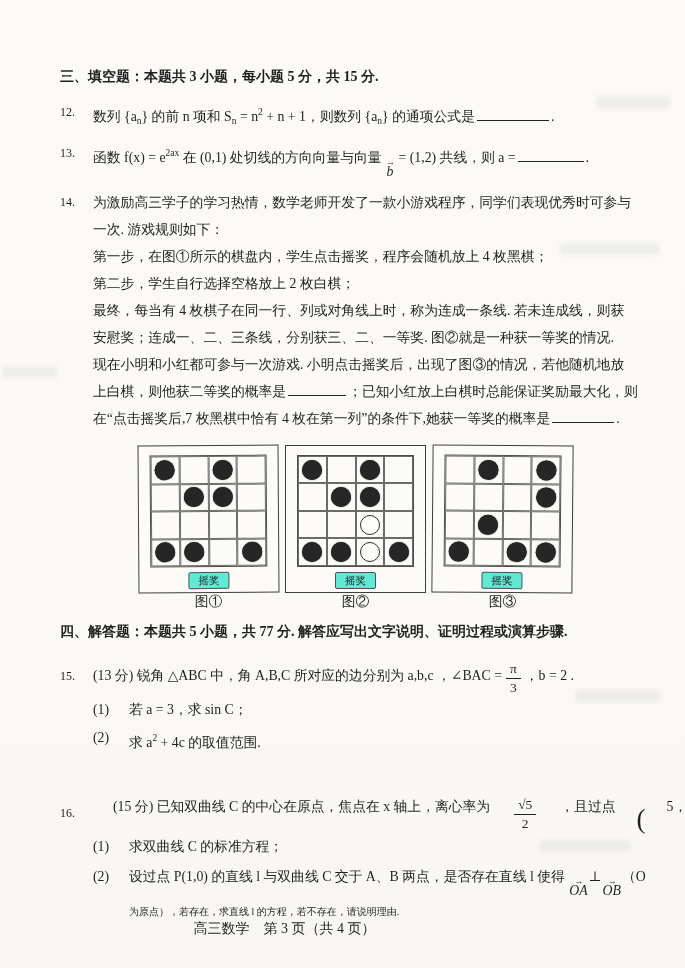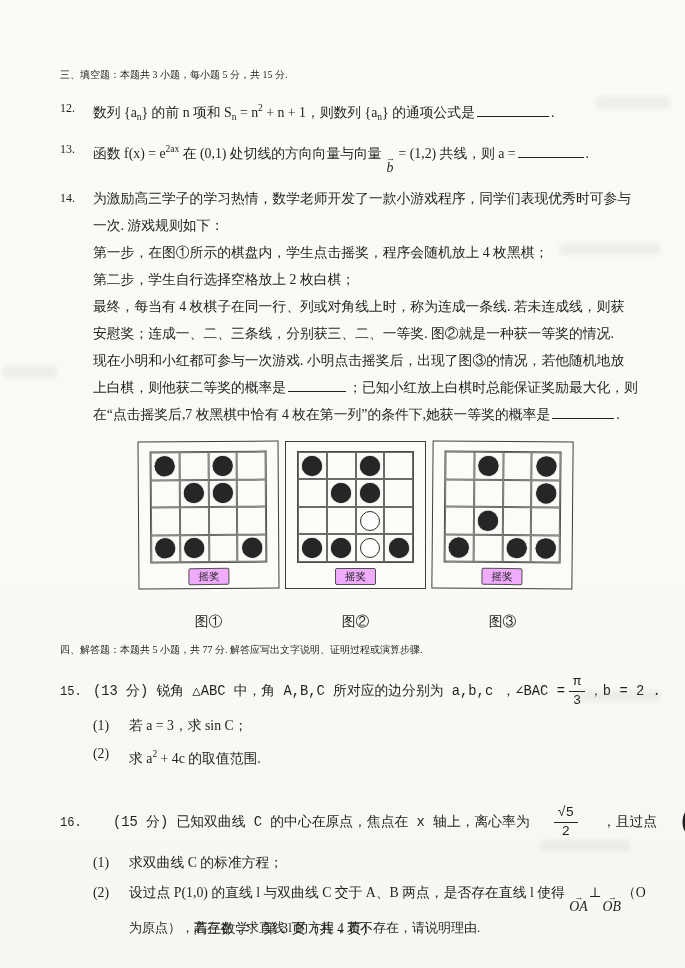--- a/index.html
+++ b/index.html
@@ -11,21 +11,21 @@
   }
   .page {
     position:relative;
     width:685px; height:968px;
     background:linear-gradient(180deg,#fbfaf7 0%, #faf9f6 60%, #f7f6f2 100%);
     overflow:hidden;
     padding:68px 45px 0 60px;
   }
   .scan-smudge { position:absolute; background:#9a9a96; opacity:.12; filter:blur(2px); border-radius:3px; }
 
-  .sec-heading { font-weight:normal; font-size:10px; white-space:nowrap; margin-bottom:15px; }
+  .sec-heading { font-weight:bold; font-size:14px; white-space:nowrap; margin-bottom:15px; }
 
   .qrow { display:flex; align-items:flex-start; }
   .qnum { width:33px; flex:none; font-size:12px; }
   .qbody { flex:1; font-size:13.8px; }
   .nowrap { white-space:nowrap; }
 
   .q-single { line-height:22px; margin-bottom:10px; }
 
   .q14-line { line-height:27px; white-space:nowrap; font-size:13.8px; }
 
@@ -60,37 +60,37 @@
     display:grid; grid-template-columns:repeat(4,1fr); grid-template-rows:repeat(4,1fr);
     border:1.3px solid #4c4c4c; background:#fcfbf8;
   }
   .cell { border:0.5px solid #6b6b6b; display:flex; align-items:center; justify-content:center; }
   .piece { width:20px; height:20px; border-radius:50%; }
   .piece.black { background:#262626; box-shadow:0 0 1px #000; }
   .piece.white { background:#fdfdfc; border:1.5px solid #2e2e2e; }
   .shake-btn {
     margin-top:5px; font-size:10.5px; line-height:15px; padding:0 9px;
     border:1px solid #4f4f4f; border-radius:2px;
-    background:#f0abfc; color:#222;
-  }
-  .captions { display:flex; gap:6px; margin-left:78px; margin-top:24px; }
+    background:#5eead4; color:#222;
+  }
+  .captions { display:flex; gap:6px; margin-left:78px; margin-top:0; }
   .cap { width:141px; text-align:center; font-size:13.8px; }
 
   .sec4 { margin-top:12px; }
 
   .q15 { margin-top:13px; }
-  .intro-line { display:flex; align-items:center; line-height:40px; white-space:nowrap; font-size:13.8px;font-family:Liberation Mono, monospace; }
+  .intro-line { display:flex; align-items:flex-end; line-height:40px; white-space:nowrap; font-size:13.8px; }
   .intro-line .qnum { line-height:40px; }
   .item { display:flex; margin-left:33px; line-height:28px; font-size:13.8px; white-space:nowrap; }
   .inum { width:36px; flex:none; }
 
   .q16 { margin-top:24px; }
   .q16 .intro-line { line-height:52px;gap:20px; }
   .q16 .item2-l1 { margin-top:2px; }
-  .item2-l2 { margin-left:69px; line-height:28px; font-size:13px; white-space:nowrap; }
+  .item2-l2 { margin-left:69px; line-height:28px; font-size:10px; white-space:nowrap; }
 
   .footer { position:absolute; top:920px; left:0; width:569px; text-align:center; font-size:14px; }
 </style>
 </head>
 <body>
 
 <div class="page">
 
   <div class="scan-smudge" style="left:596px;top:96px;width:74px;height:13px;"></div>
   <div class="scan-smudge" style="left:560px;top:243px;width:100px;height:12px;"></div>

